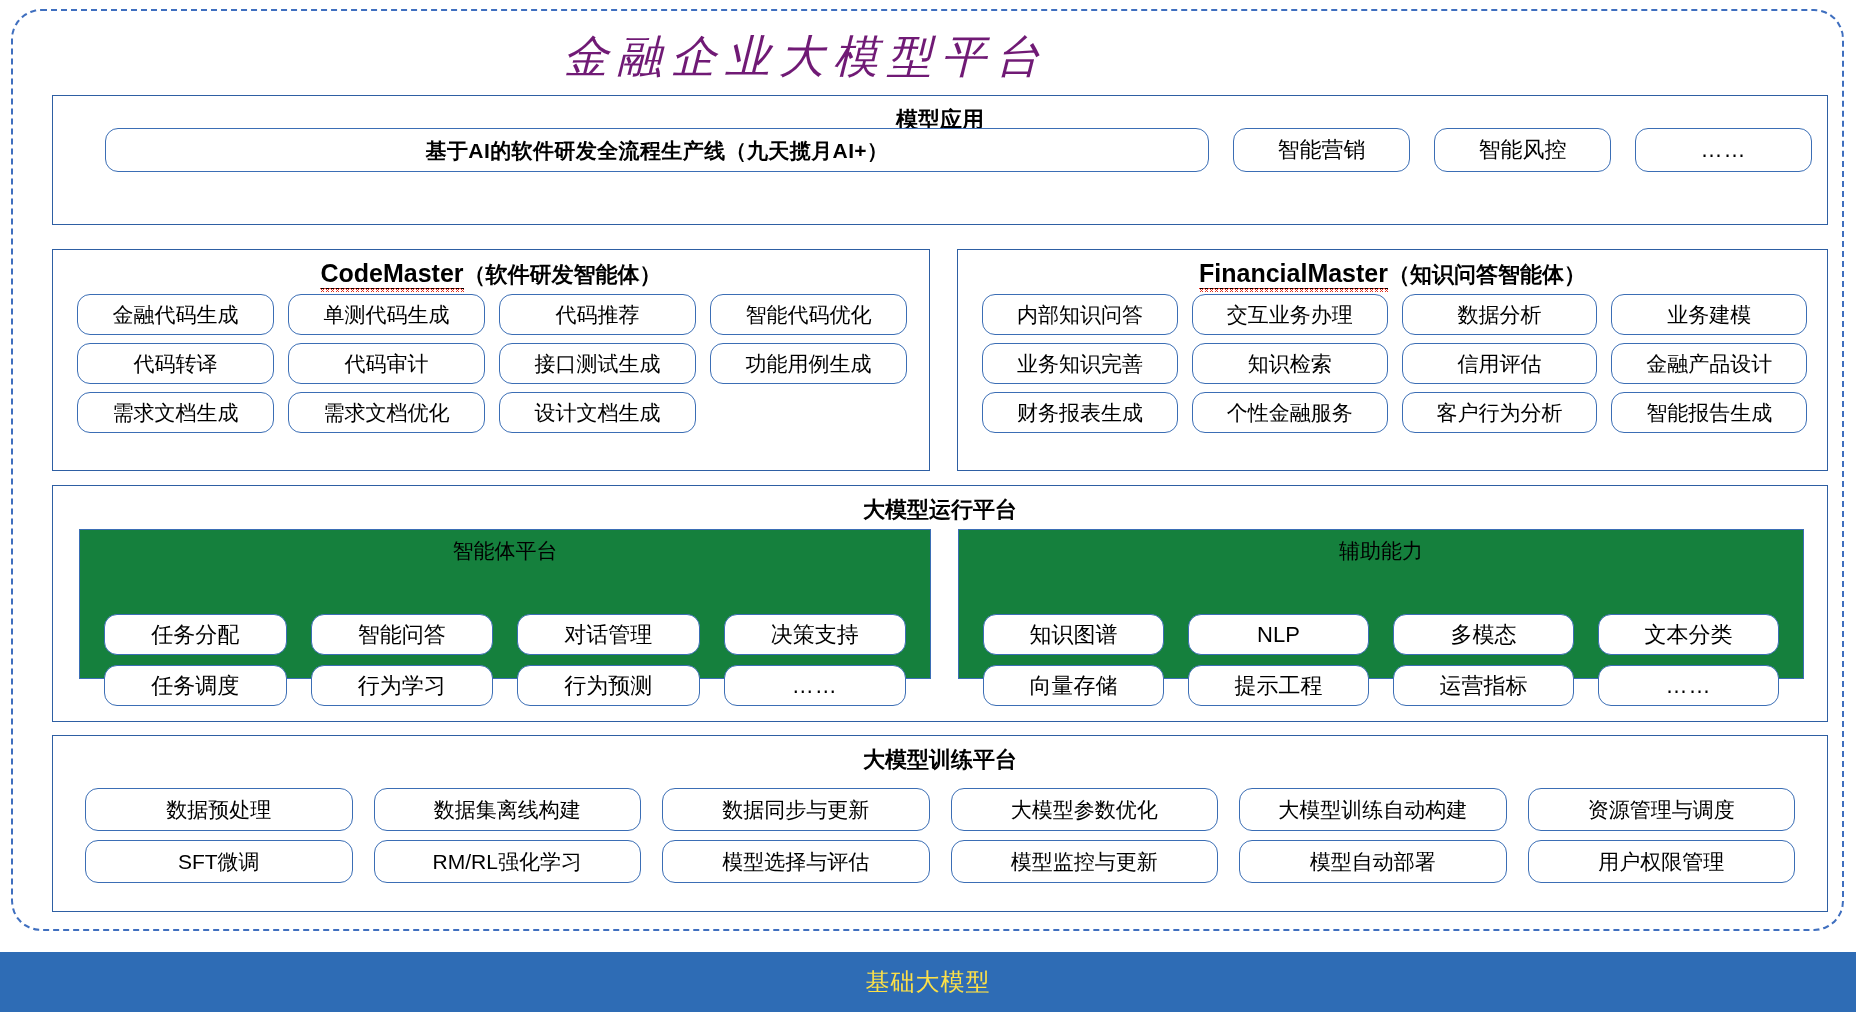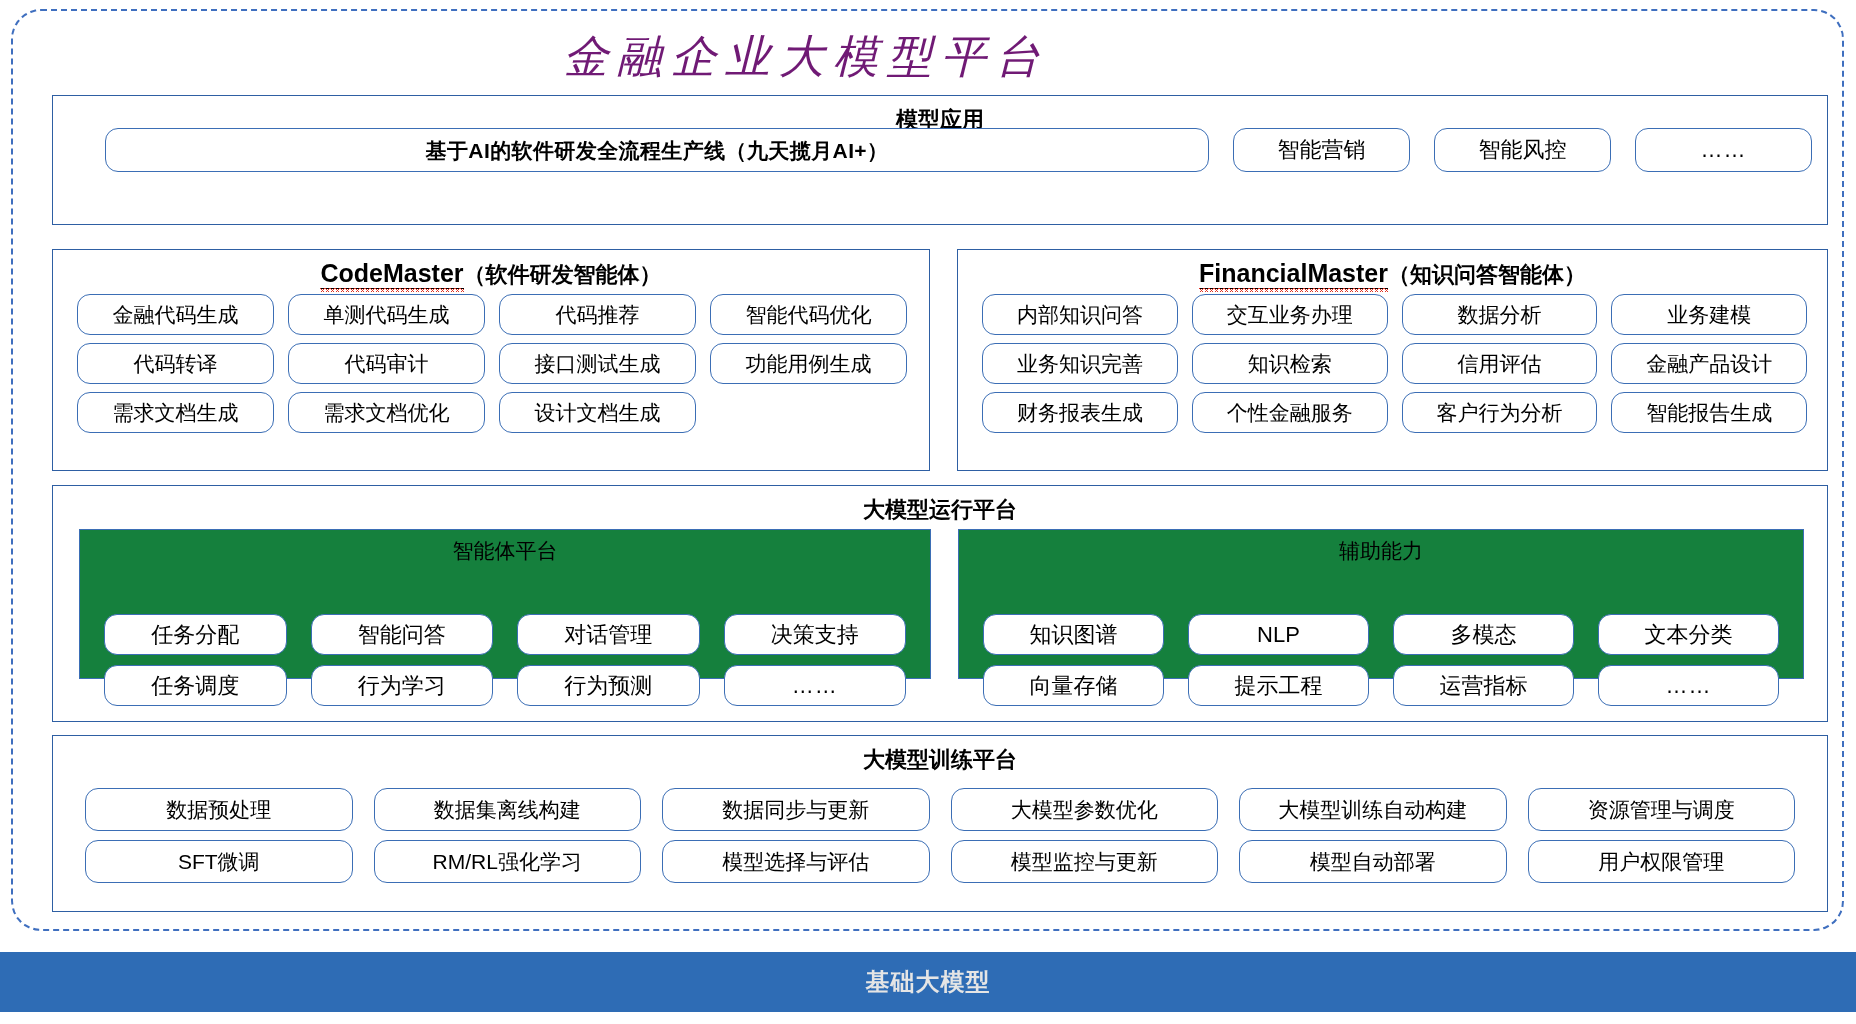--- a/index.html
+++ b/index.html
@@ -189,23 +189,23 @@
     left: 0;
     top: 952px;
     width: 1856px;
     height: 60px;
     background: #2E6CB5;
     display: flex;
     align-items: center;
     justify-content: center;
   }
   #base-bar .label {
-    color: #e5e5e5;
+    color: #fde047;
     font-size: 24px;
-    font-weight: bold;
+    font-weight: normal;
     letter-spacing: 1px;
   }
 </style>
 </head>
 <body>
 
 <div id="root">
 
   <div class="dashed-frame"></div>
 

